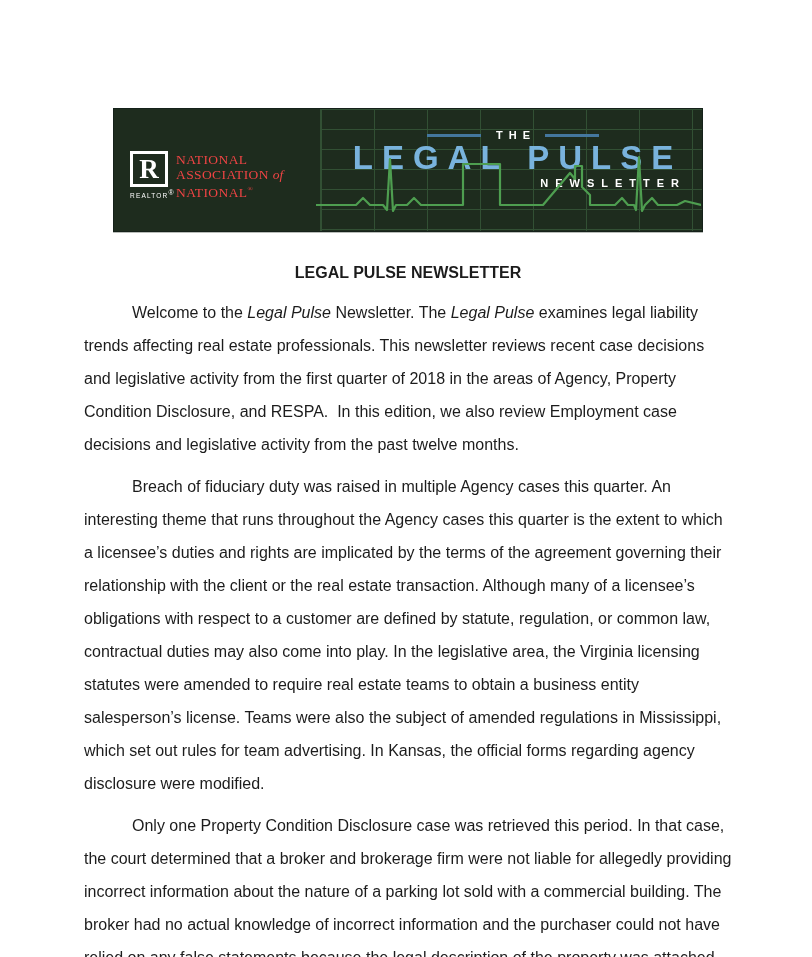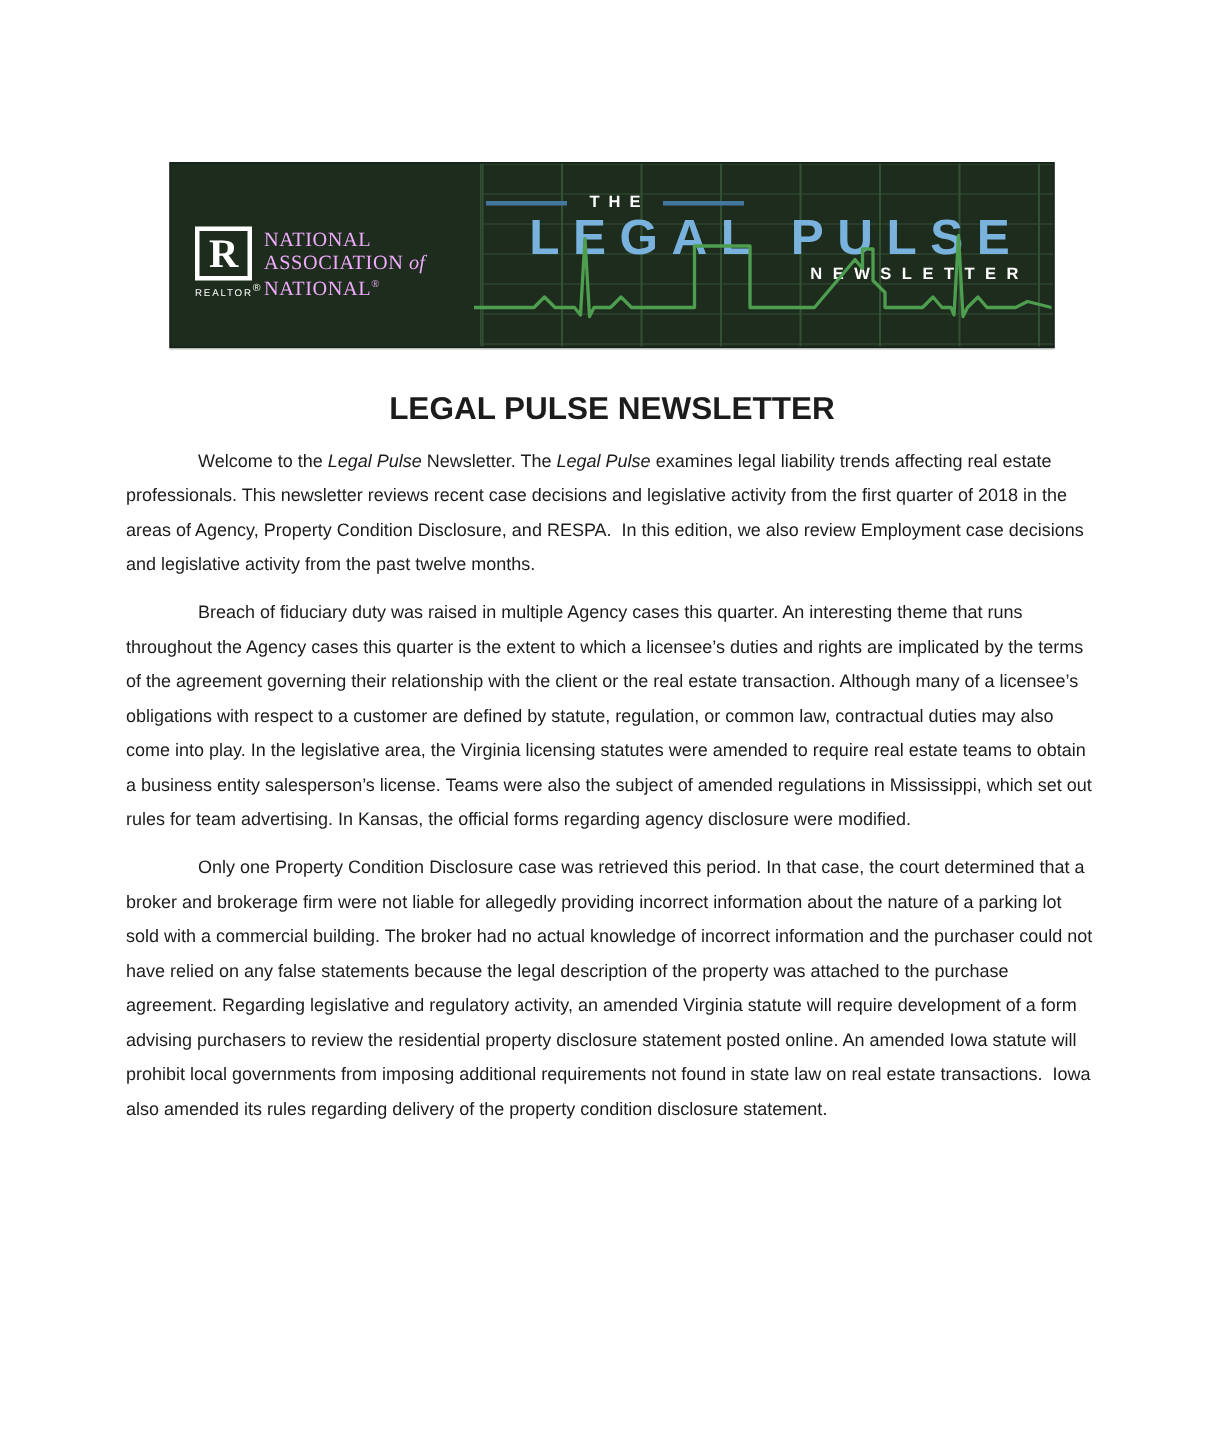--- a/index.html
+++ b/index.html
@@ -45,36 +45,36 @@
     font-weight:bold; font-size:27px; line-height:1;
     color:#ffffff;
   }
   .nar-logo .caption {
     margin-top:2px;
     color:#ffffff; font-size:6.5px; letter-spacing:1.2px;
     white-space:nowrap;
   }
   .org-text {
     position:absolute; left:62px; top:44px;
-    color:#f0abfc;
+    color:#ef4444;
     font-family:"Liberation Serif", serif;
     font-size:13.5px; line-height:14.5px; letter-spacing:0.4px;
     white-space:nowrap;
   }
   .org-text em { letter-spacing:0; }
   .reg { font-size:7px; vertical-align:super; }
 
   
   .masthead {
     position:absolute; left:210px; top:0; right:0; bottom:0;
     display:flex; flex-direction:column;
   }
   .kicker-row {
     margin-top:20px;
-    display:flex; align-items:center; gap:9px;
+    display:flex; align-items:center; justify-content:center; gap:9px;
   }
   .kicker-dash { width:54px; height:3px; background:var(--dash-blue,#44779e); }
   .kicker {
     color:#ffffff; font-weight:bold; font-size:11px; letter-spacing:6px;
     text-indent:6px;
   }
   .masthead-title {
     margin-top:0px;
     text-align:center;
     color:var(--title-blue,#79b3dd);
@@ -88,26 +88,26 @@
     color:#ffffff; font-weight:bold; font-size:11px; letter-spacing:7px;
   }
   .pulse-svg { position:absolute; left:202px; bottom:4px; }
 
   
   .content {
     position:absolute; left:84px; top:262px; width:648px;
     color:#1c1c1c;
   }
   .doc-heading, .doc-subheading {
-    text-align:center; font-weight:bold; font-size:21px; line-height:21px;
+    text-align:center; font-weight:bold; font-size:16px; line-height:21px;
   }
   .doc-subheading { margin-top:22px; }
   .paragraphs { margin-top:13px; }
   .body-para {
-    font-size:12px; line-height:23px;
+    font-size:16px; line-height:33px;
     text-indent:48px;
     margin-bottom:9px;
   }
   .body-para em { font-style:italic; }
 </style>
 </head>
 <body>
 
 <div class="page">
 

